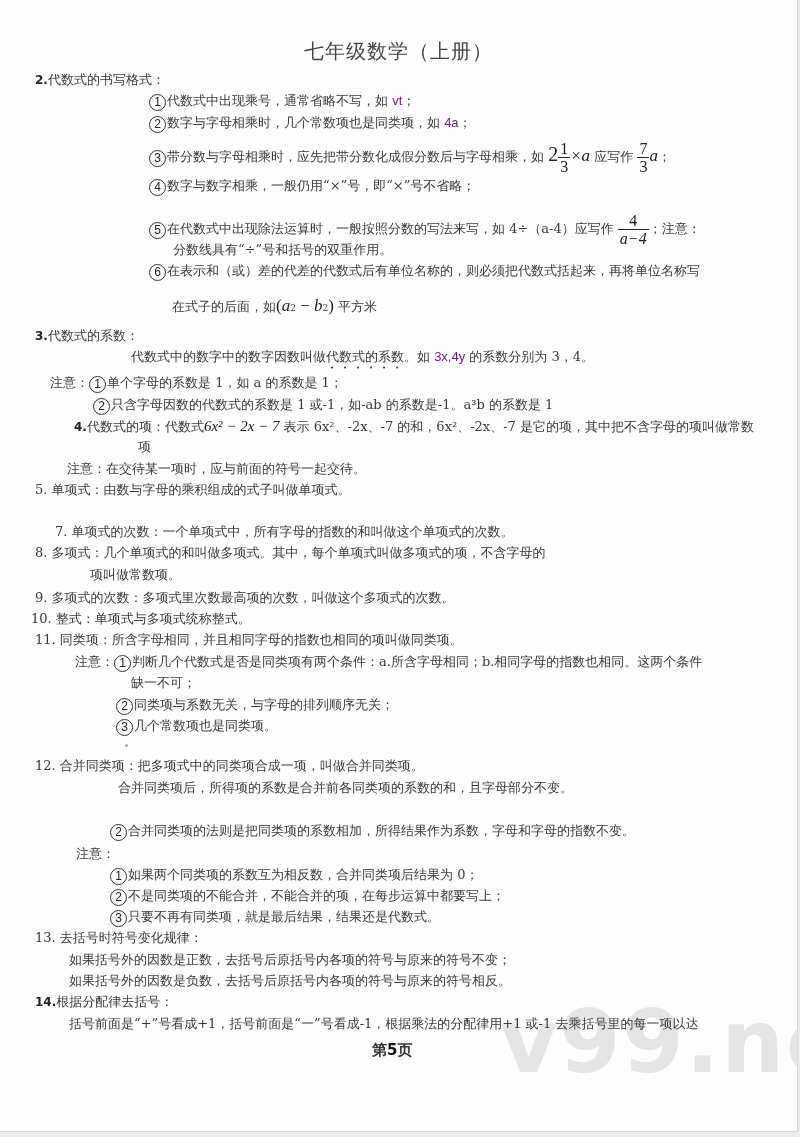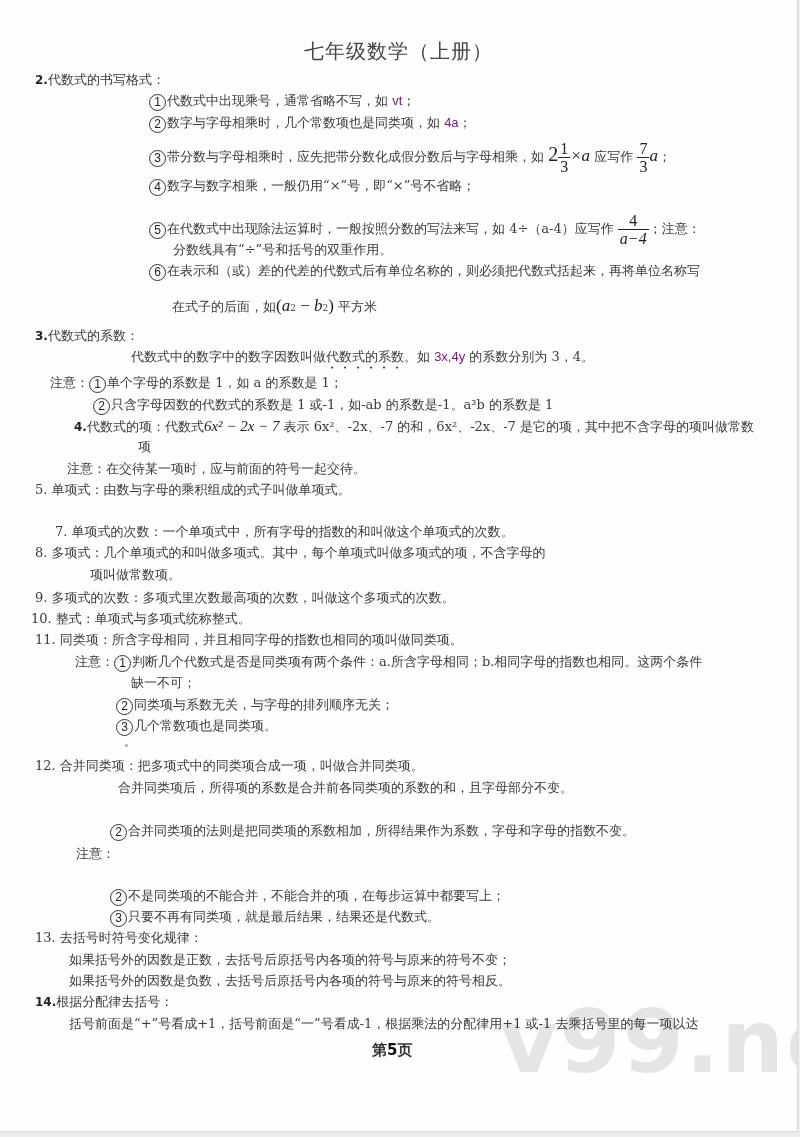--- a/index.html
+++ b/index.html
@@ -90,20 +90,21 @@
   <div class="ln" style="left:75px;top:653px;"><span>注意：</span><span class="circ">1</span><span>判断几个代数式是否是同类项有两个条件：a.所含字母相同；b.相同字母的指数也相同。这两个条件</span></div>
   <div class="ln" style="left:131px;top:674px;">缺一不可；</div>
   <div class="ln" style="left:116px;top:696px;"><span class="circ">2</span><span>同类项与系数无关，与字母的排列顺序无关；</span></div>
   <div class="ln" style="left:116px;top:717px;"><span class="circ">3</span><span>几个常数项也是同类项。</span></div>
   <div class="dot-mark"></div>
 
   <div class="ln" style="left:35px;top:757px;"><span>12.</span> <span>合并同类项：把多项式中的同类项合成一项，叫做合并同类项。</span></div>
   <div class="ln" style="left:118px;top:779px;">合并同类项后，所得项的系数是合并前各同类项的系数的和，且字母部分不变。</div>
   <div class="ln" style="left:110px;top:822px;"><span class="circ">2</span><span>合并同类项的法则是把同类项的系数相加，所得结果作为系数，字母和字母的指数不变。</span></div>
   <div class="ln" style="left:76px;top:845px;">注意：</div>
+  <div class="ln" style="left:110px;top:866px;"><span class="circ">1</span><span>如果两个同类项的系数互为相反数，合并同类项后结果为 0；</span></div>
   <div class="ln" style="left:110px;top:887px;"><span class="circ">2</span><span>不是同类项的不能合并，不能合并的项，在每步运算中都要写上；</span></div>
   <div class="ln" style="left:110px;top:908px;"><span class="circ">3</span><span>只要不再有同类项，就是最后结果，结果还是代数式。</span></div>
 
   <div class="ln" style="left:35px;top:929px;"><span>13.</span> <span>去括号时符号变化规律：</span></div>
   <div class="ln" style="left:69px;top:951px;">如果括号外的因数是正数，去括号后原括号内各项的符号与原来的符号不变；</div>
   <div class="ln" style="left:69px;top:972px;">如果括号外的因数是负数，去括号后原括号内各项的符号与原来的符号相反。</div>
 
   <div class="watermark">v99.net</div>
 
   <div class="ln" style="left:35px;top:993px;"><span class="b">14.</span><span>根据分配律去括号：</span></div>

